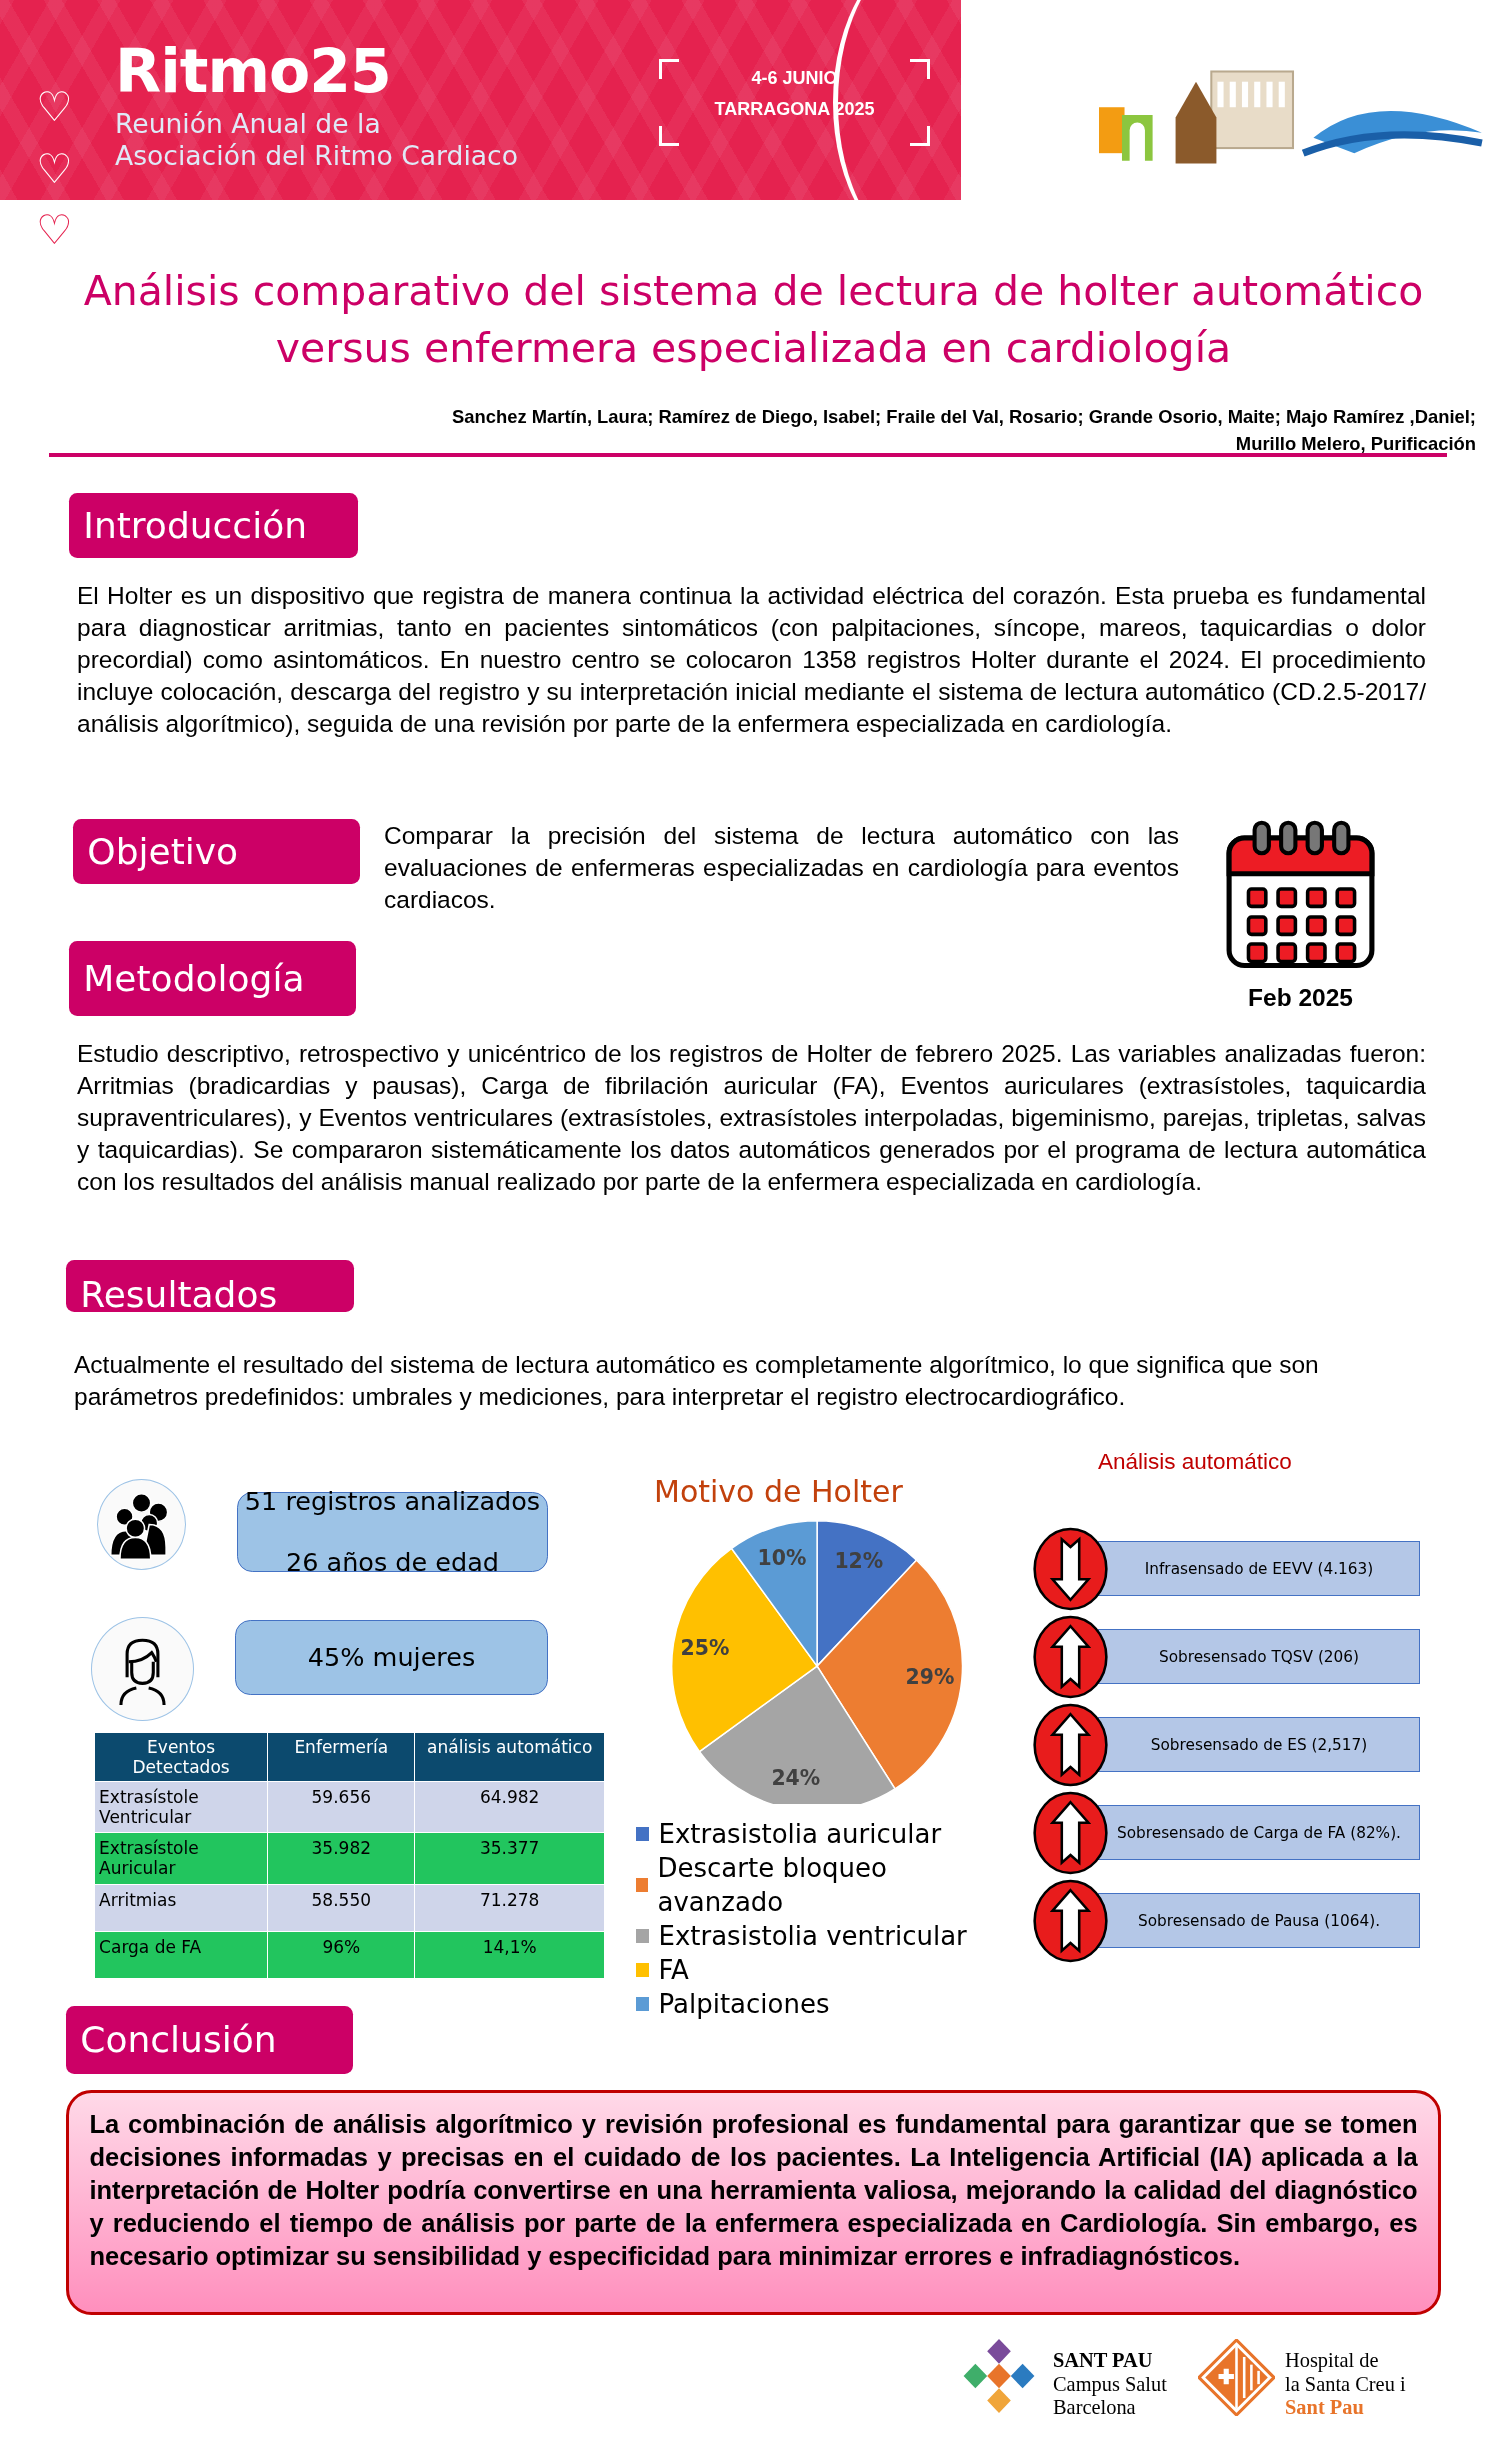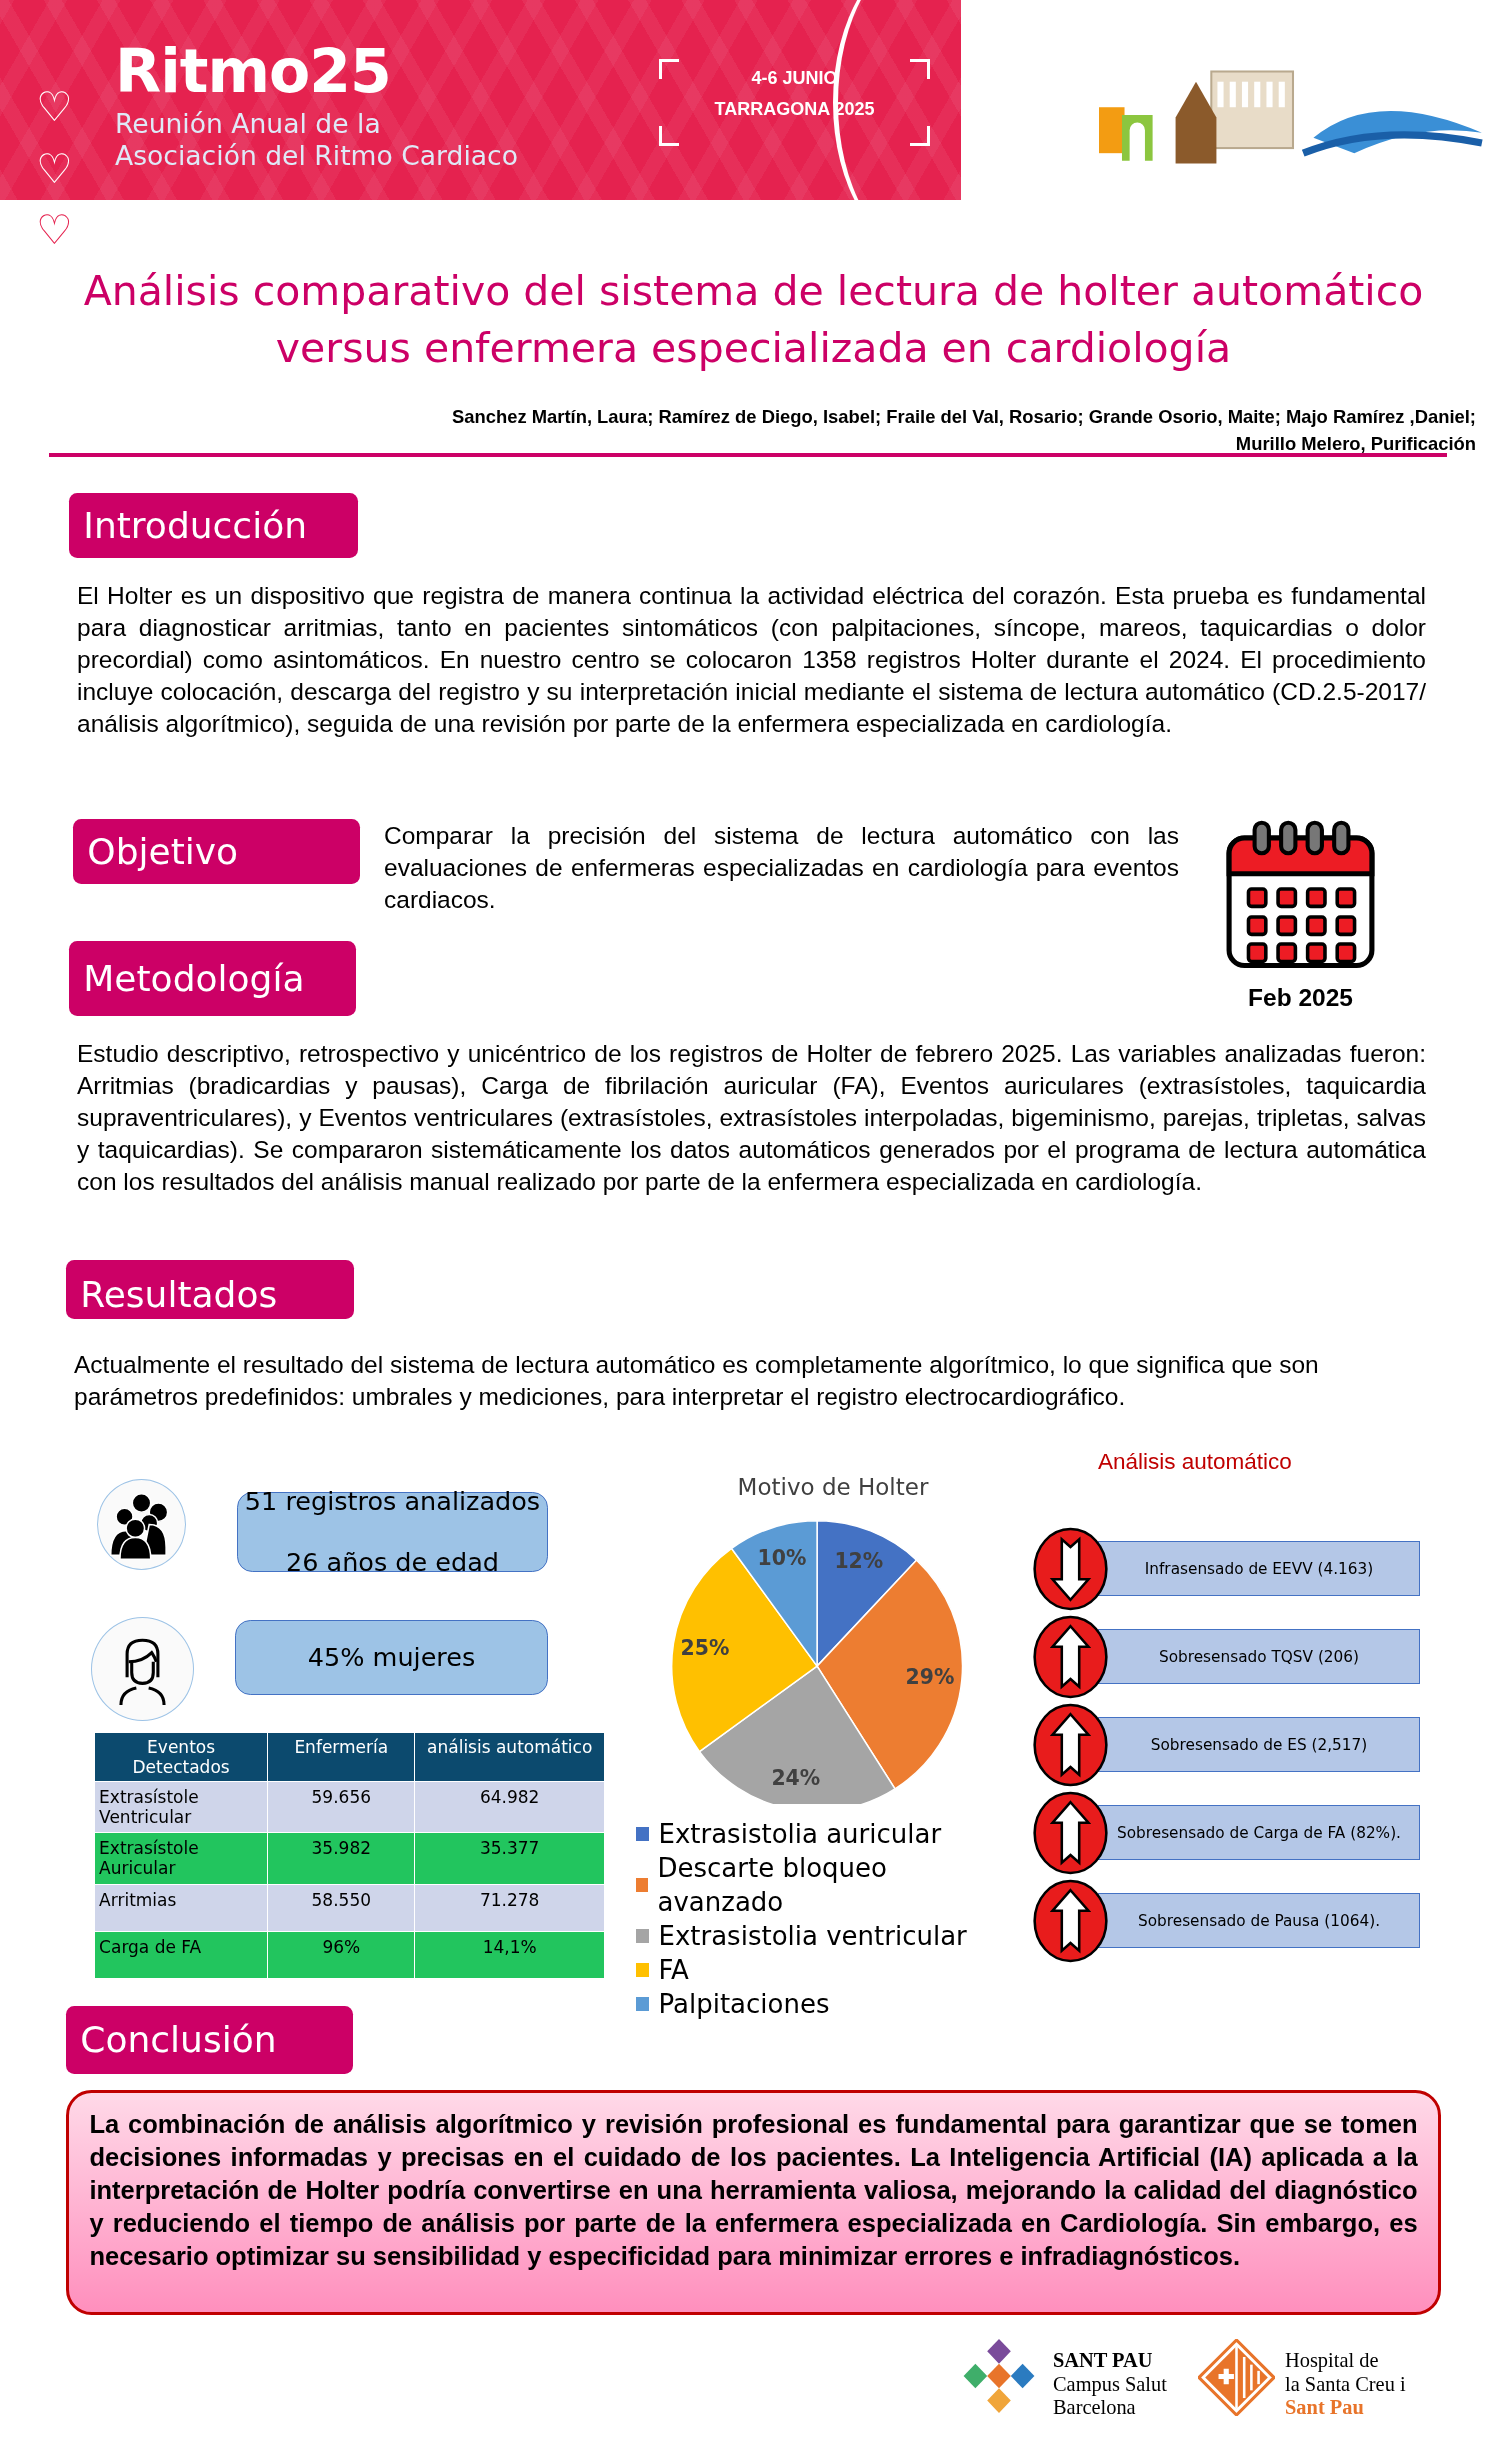--- a/index.html
+++ b/index.html
@@ -30,21 +30,21 @@
   .para{font-size:24.5px;line-height:32px;text-align:justify;}
   
   .pill{background:#9dc3e6;border:1.5px solid #4472c4;border-radius:15.3px;text-align:center;font-family:"DejaVu Sans",sans-serif;font-size:25.5px;line-height:33px;display:flex;align-items:center;justify-content:center;flex-direction:column;box-sizing:border-box;}
   .avatar{border-radius:50%;border:1px solid #9dc3e6;background:#fafafa;display:flex;align-items:center;justify-content:center;}
   table.ev{border-collapse:collapse;font-size:17px;font-family:"DejaVu Sans",sans-serif;}
   table.ev th{background:#0c4a6e;color:#fff;font-weight:normal;border:1.5px solid #fff;padding:4.1px;vertical-align:top;}
   table.ev td{border:1.5px solid #fff;padding:5.1px 4.1px;vertical-align:top;}
   table.ev tr.odd td{background:#cfd5ea;}
   table.ev tr.even td{background:#22c55e;}
   table.ev td.num{text-align:center;}
-  .chart-title{color:#404040;font-family:"DejaVu Sans",sans-serif;font-size:23px;text-align:center;}
+  .chart-title{color:#c2410c;font-family:"DejaVu Sans",sans-serif;font-size:30px;}
   .legend-item{display:flex;align-items:center;font-family:"DejaVu Sans",sans-serif;font-size:26px;line-height:34px;}
   .legend-item .sw{width:13.3px;height:13.3px;margin-right:9.2px;}
   .auto-title{color:#c00000;font-size:22.5px;}
   .auto-row{position:absolute;left:0;width:388px;height:61px;}
   .auto-row .bar{position:absolute;left:66px;right:0;top:3.1px;bottom:3.1px;background:#b4c7e7;border:1.5px solid #4472c4;display:flex;align-items:center;justify-content:center;font-family:"DejaVu Sans",sans-serif;font-size:15.3px;}
   .auto-row .oval{position:absolute;left:0;top:-11.2px;width:77px;height:84px;}
   .conclusion{left:66px;top:2090px;width:1375px;height:225px;border:3.1px solid #c00000;border-radius:25.5px;background:linear-gradient(#ffd9e8,#ff8fbd);box-sizing:border-box;padding:15.3px 20.4px;}
   .conclusion p{margin:0;font-weight:bold;font-size:25.5px;line-height:33px;text-align:justify;}
   .foot{font-family:"Liberation Serif",serif;font-size:20.4px;line-height:23.5px;}
 </style>
@@ -128,21 +128,21 @@
       <rect x="106" y="268" width="34" height="34" rx="6"></rect>
       <rect x="164" y="268" width="34" height="34" rx="6"></rect>
       <rect x="222" y="268" width="34" height="34" rx="6"></rect>
   </g>
 </svg>
 <div class="abs" style="left:1224px;top:984px;width:153px;text-align:center;font-weight:bold;font-size:24.5px;">Feb 2025</div>
 
 <div class="abs sec-head" style="left:69px;top:941px;width:287px;height:75px;line-height:75px;">Metodología</div>
 <p class="abs para" style="left:77px;top:1038px;width:1349px;margin:0;">Estudio descriptivo, retrospectivo y unicéntrico de los registros de Holter de febrero 2025. Las variables analizadas fueron: Arritmias (bradicardias y pausas), Carga de fibrilación auricular (FA), Eventos auriculares (extrasístoles, taquicardia supraventriculares), y Eventos ventriculares (extrasístoles, extrasístoles interpoladas, bigeminismo, parejas, tripletas, salvas y taquicardias). Se compararon sistemáticamente los datos automáticos generados por el programa de lectura automática con los resultados del análisis manual realizado por parte de la enfermera especializada en cardiología.</p>
 
-<div class="abs sec-head" style="left:66px;top:1260px;width:288px;height:59px;line-height:69px;">Resultados</div>
+<div class="abs sec-head" style="left:66px;top:1260px;width:288px;height:52px;line-height:69px;">Resultados</div>
 <p class="abs para" style="left:74px;top:1349px;width:1354px;margin:0;text-align:left;">Actualmente el resultado del sistema de lectura automático es completamente algorítmico, lo que significa que son parámetros predefinidos: umbrales y mediciones, para interpretar el registro electrocardiográfico.</p>
 
 <div class="abs avatar" style="left:97px;top:1479px;width:87px;height:89px;">
   <svg viewBox="0 0 100 100" width="77" height="77">
     <g fill="#000" stroke="#fff" stroke-width="2">
       <circle cx="50" cy="22" r="12"></circle>
         <circle cx="72" cy="34" r="12"></circle>
         <circle cx="28" cy="40" r="11"></circle>
         <circle cx="60" cy="48" r="11"></circle>
       <path d="M60 50 q22 0 22 30 v10 h-30z"></path>

